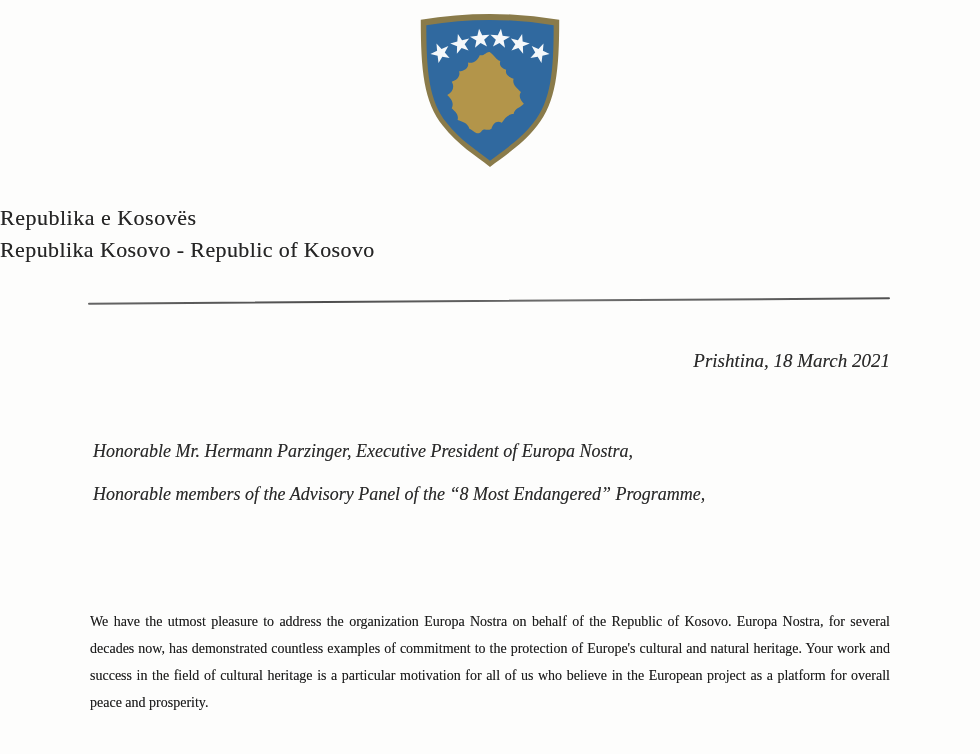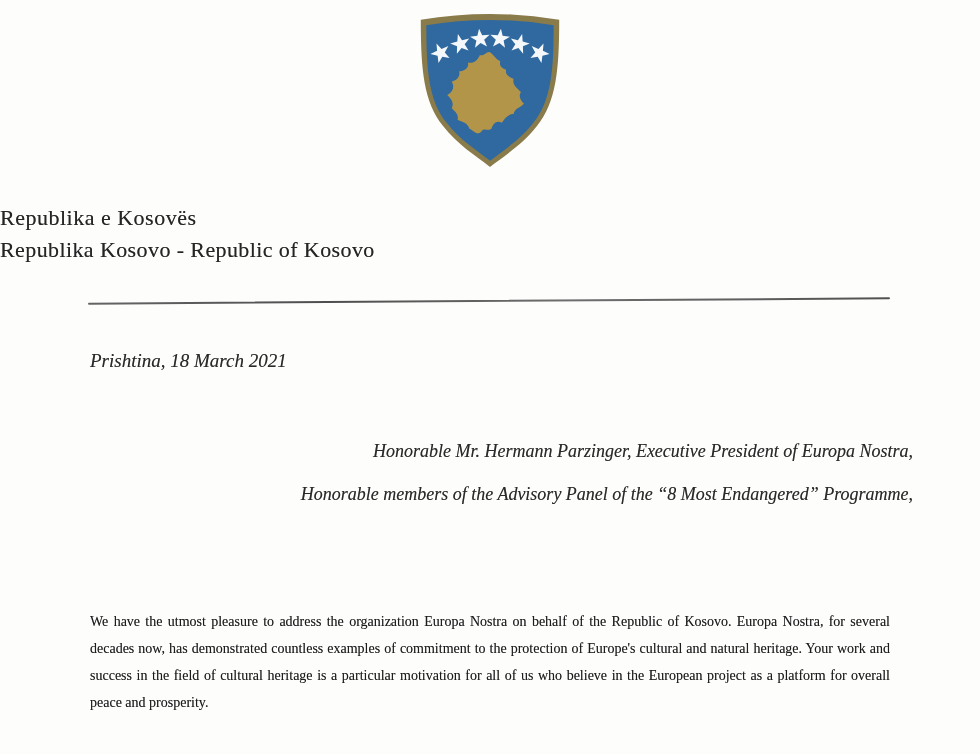--- a/index.html
+++ b/index.html
@@ -55,32 +55,31 @@
     background: linear-gradient(90deg, #4a4a4a, #2f2f2f 30%, #555 60%, #333);
     transform: rotate(-0.38deg);
     border-radius: 1px;
     opacity: 0.85;
   }
   .dateline {
     position: absolute;
     left: 90px;
     top: 350px;
     width: 800px;
-    text-align: left;
+    text-align: right;
     font-style: italic;
     font-size: 19px;
     color: #2a2a2a;
     text-shadow: 0 0 0.5px rgba(40,40,40,0.45);
   }
   .salutations {
     position: absolute;
     left: 93px;
     top: 441px;
     width: 820px;
-    text-align: right;
   }
   .salutations p {
     margin: 0;
     height: 43px;
     font-style: italic;
     font-size: 18px;
     color: #2a2a2a;
     text-shadow: 0 0 0.5px rgba(40,40,40,0.45);
     white-space: nowrap;
   }

